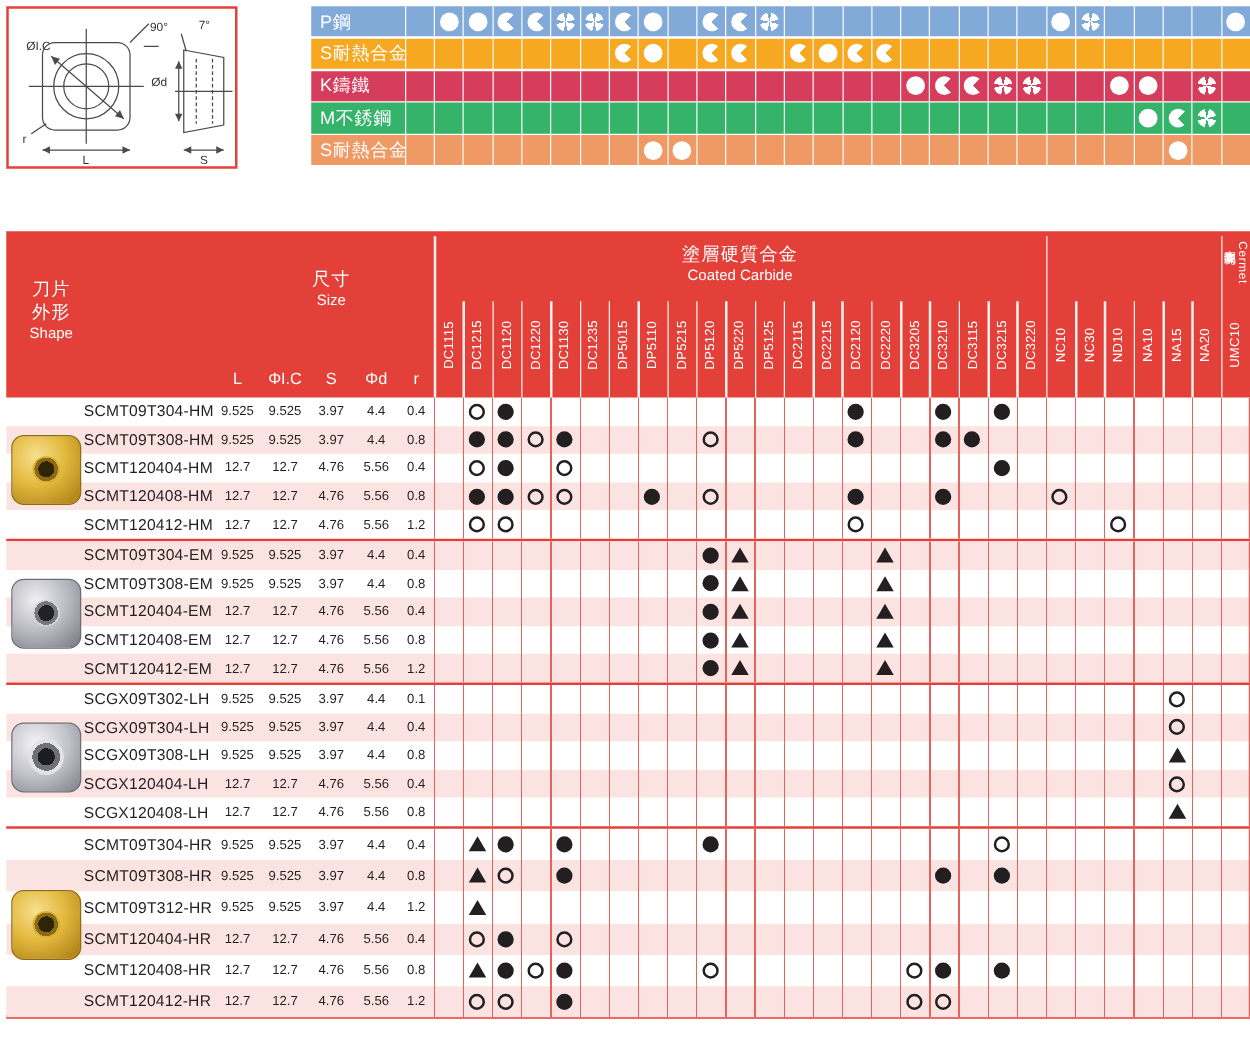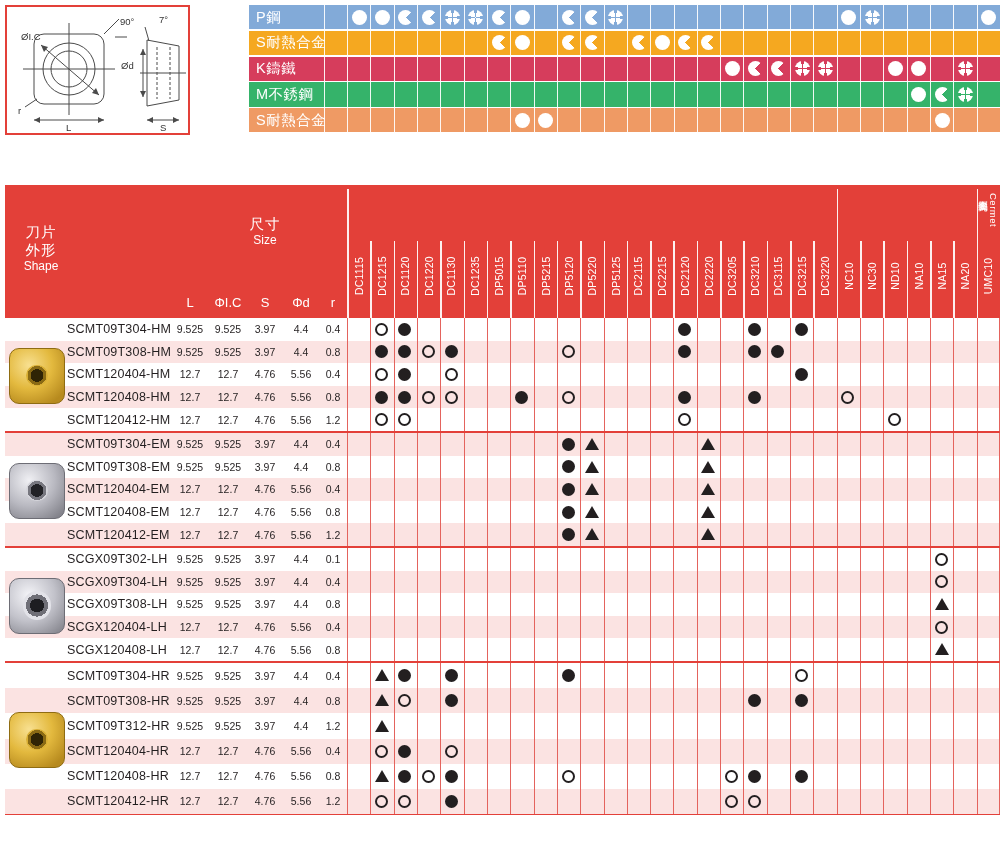--- a/index.html
+++ b/index.html
@@ -351,20 +351,24 @@
     <div id="thead">
       <div class="hcjk" style="left:8px;top:38px;width:56px;">
         <div class="cn">刀片</div>
         <div class="cn">外形</div>
         <div class="en">Shape</div>
       </div>
       <div class="hcjk" style="left:230px;top:30px;width:60px;">
         <div class="cn">尺寸</div>
         <div class="en">Size</div>
       </div>
+      <div class="hcjk" style="left:487px;top:10px;width:200px;">
+        <div class="cn">塗層硬質合金</div>
+        <div class="en">Coated Carbide</div>
+      </div>
       <div class="vtext" style="left:971px;top:8px;">金屬陶瓷</div>
       <div class="vtext" style="left:983px;top:8px;">Cermet</div>
     <div class="code" style="left: 342px; width: 23.321px;">
           <span>DC1115</span>
         </div>
         <div class="code" style="left: 365.321px; width: 23.321px;">
           <span>DC1215</span>
         </div>
         <div class="code" style="left: 388.642px; width: 23.321px;">
           <span>DC1120</span>

